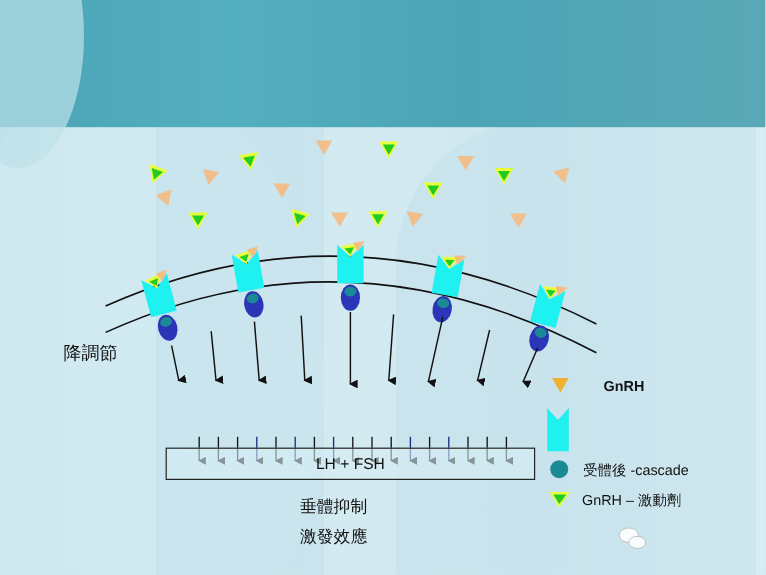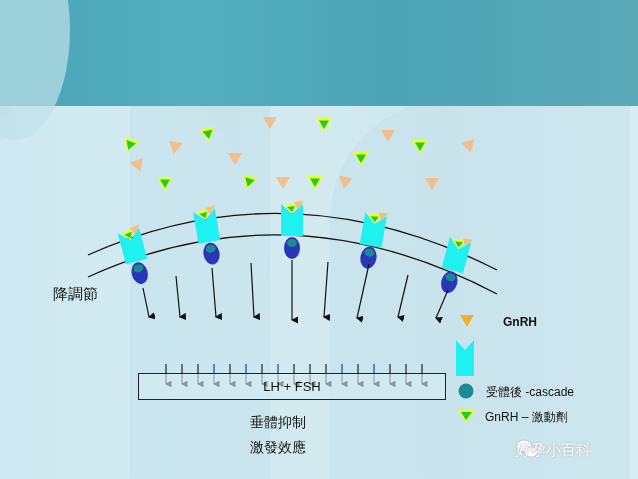--- a/index.html
+++ b/index.html
@@ -139,14 +139,13 @@
 
   <div class="label" style="left:53px; top:285px; font-size:15px;">降調節</div>
   <div class="lhbox">LH + FSH</div>
   <div class="label" style="left:250px; top:414px;">垂體抑制</div>
   <div class="label" style="left:250px; top:439px;">激發效應</div>
 
   <div class="legend-text" style="left:503px; top:315px;font-weight:bold;">GnRH</div>
   <div class="legend-text" style="left:485px; top:409px;">GnRH –  激動劑</div>
   <div class="legend-text" style="left:486px; top:384px;">受體後 -cascade</div>
 
-  <div class="wm">好孕小百科</div>
 </div>
 
 </body></html>

